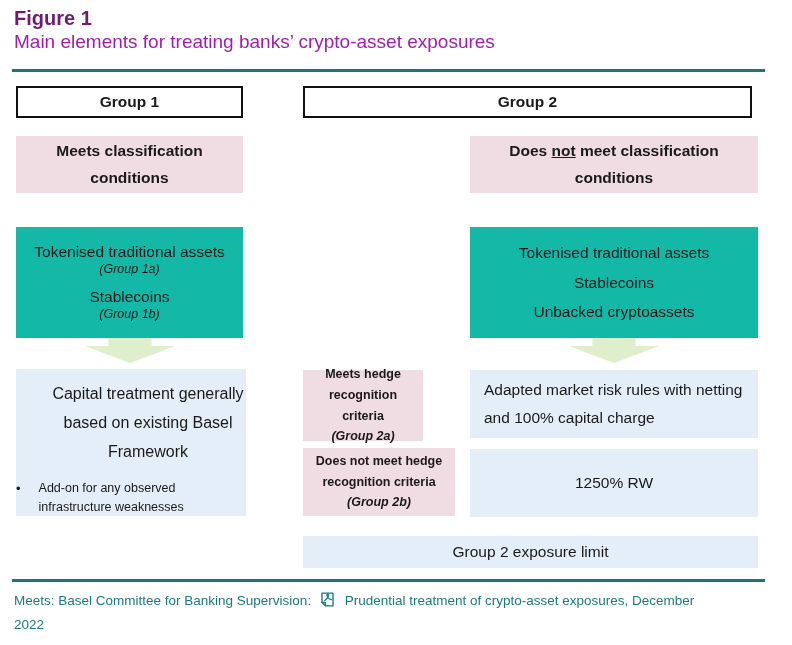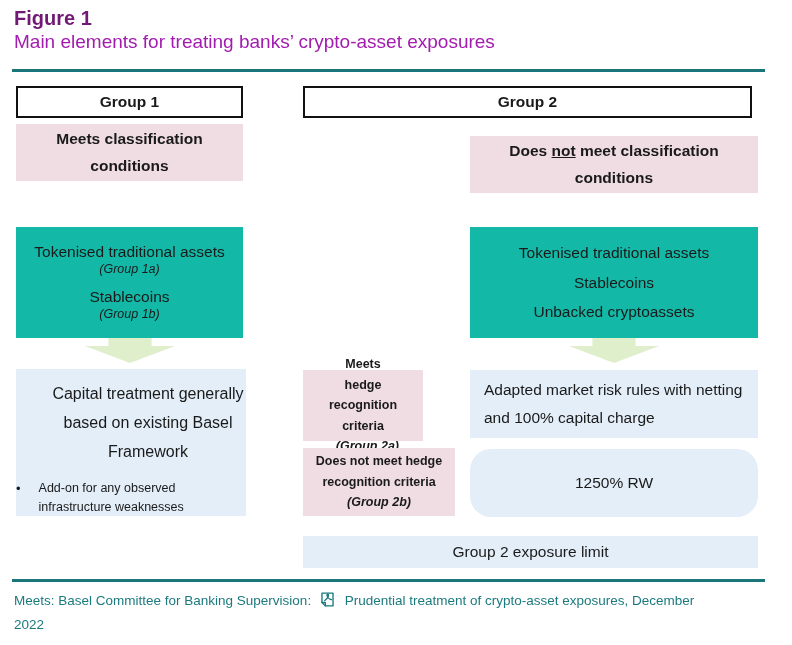--- a/index.html
+++ b/index.html
@@ -17,45 +17,45 @@
     border:2px solid #111;background:#fff;
     display:flex;align-items:center;justify-content:center;
     font-weight:bold;font-size:15.5px;
   }
   .g1-header{left:16px;top:86px;width:227px;height:32px;}
   .g2-header{left:303px;top:86px;width:449px;height:32px;}
   .box{display:flex;flex-direction:column;align-items:center;justify-content:center;text-align:center;}
   .pink{background:#f0dde3;}
   .green{background:#14b8a6;}
   .blue{background:#e3eef8;}
-  .g1-pink{left:16px;top:124px;width:227px;height:57px;font-weight:bold;font-size:15.5px;line-height:1.7;padding:16px 14px;}
+  .g1-pink{left:16px;top:136px;width:227px;height:57px;font-weight:bold;font-size:15.5px;line-height:1.7;padding:16px 14px;}
   .g2-pink{left:470px;top:136px;width:288px;height:57px;font-weight:bold;font-size:15.5px;line-height:1.7;padding:0 10px;}
   .uline{text-decoration:underline;}
   .g1-green{left:16px;top:227px;width:227px;height:111px;font-size:15.5px;padding:6px 4px;justify-content:space-evenly;}
   .g2-green{left:470px;top:227px;width:288px;height:111px;font-size:15.5px;padding:6px 4px;justify-content:space-evenly;}
   .sub-italic{font-style:italic;font-size:12.5px;margin-top:1px;}
   .asset-line{line-height:1.25;}
   .down-arrow{
     background:#dfeecb;
     clip-path:polygon(26% 0, 74% 0, 74% 32%, 100% 32%, 50% 100%, 0 32%, 26% 32%);
   }
   .g1-arrow{left:85px;top:338px;width:90px;height:25px;}
   .g2-arrow{left:569px;top:338px;width:90px;height:25px;}
   .g1-blue{left:16px;top:369px;width:230px;height:147px;justify-content:flex-start;padding-top:10px;align-items:flex-end;}
   .g1-blue .main{font-size:16px;line-height:29px;width:196px;}
   .bullet-row{display:flex;align-items:flex-start;text-align:left;margin-top:13px;width:100%;padding-left:16px;}
   .bullet-dot{font-size:13px;line-height:19px;margin-right:18px;}
   .bullet-text{font-size:12.5px;line-height:19px;width:160px;}
-  .m-pink1{left:303px;top:370px;width:120px;height:71px;font-weight:bold;font-size:12.5px;line-height:1.65;padding:0 24px;align-items:flex-end;}
+  .m-pink1{left:303px;top:370px;width:120px;height:71px;font-weight:bold;font-size:12.5px;line-height:1.65;padding:0 15px;}
   .m-pink2{left:303px;top:448px;width:152px;height:68px;font-weight:bold;font-size:12.5px;line-height:1.65;padding:0 4px;}
   .m-pink1 .sub-group{font-style:italic;font-size:12.5px;}
   .inline-italic{font-style:italic;}
   .g2-blue1{left:470px;top:370px;width:288px;height:68px;font-size:15.5px;line-height:28px;align-items:flex-start;text-align:left;padding:0 0 0 14px;}
   .g2-blue1 .main{width:262px;}
-  .g2-blue2{left:470px;top:449px;width:288px;height:68px;font-size:15.5px;border-radius:21px;}
+  .g2-blue2{left:470px;top:449px;width:288px;height:68px;font-size:15.5px;}
   .wide-blue{left:303px;top:536px;width:455px;height:32px;font-size:15.5px;}
   .source{
     left:14px;top:590px;width:706px;font-size:13.5px;color:#1b7a7e;line-height:21px;
   }
   .pdf-icon{display:inline-block;vertical-align:-3px;margin:0 5px 0 4px;}
   .source a{color:#1b7a7e;text-decoration:none;}
 </style>
 </head>
 <body>
 

